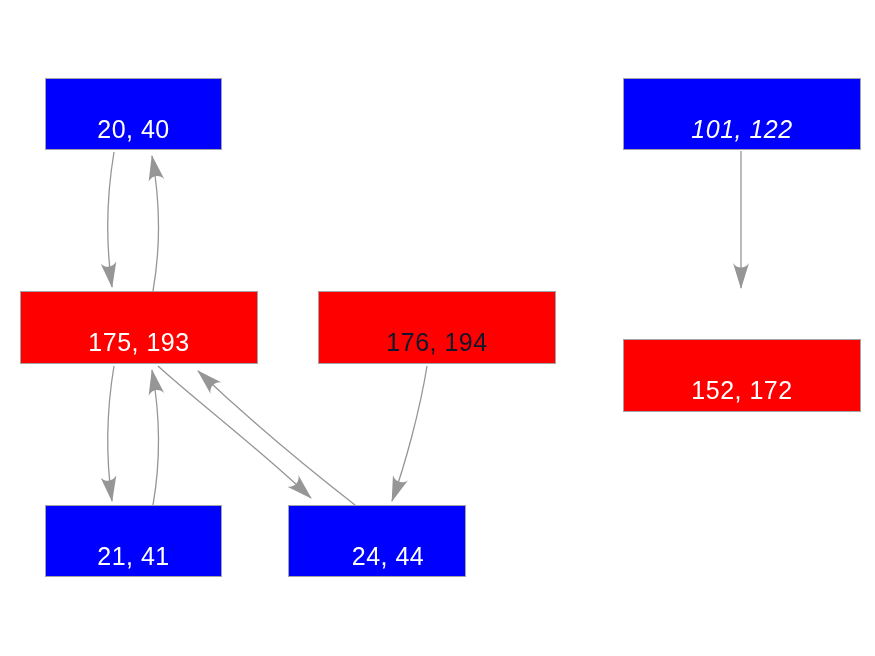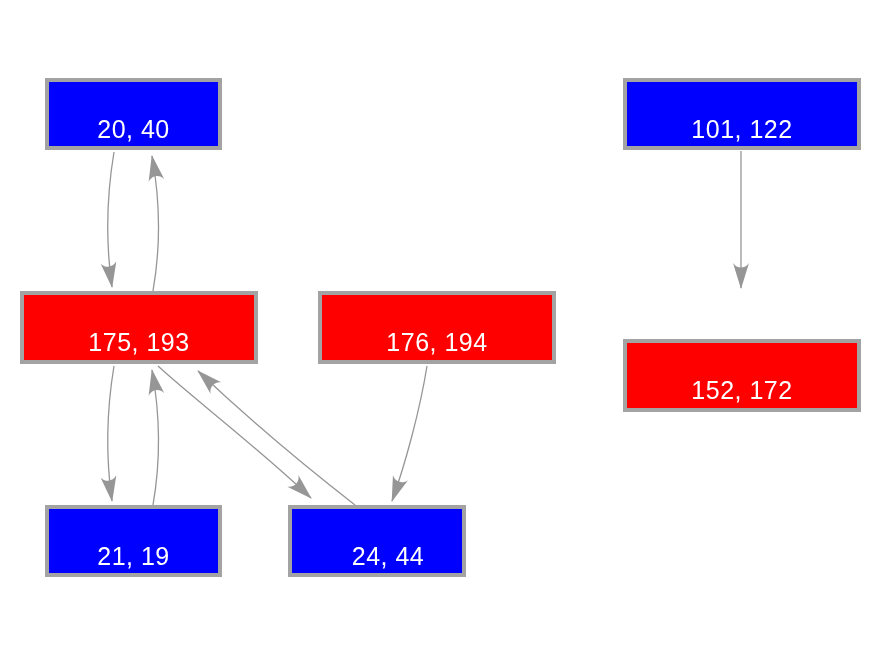--- a/index.html
+++ b/index.html
@@ -18,21 +18,21 @@
   .edges-layer {
     position: absolute;
     left: 0;
     top: 0;
     width: 875px;
     height: 656px;
   }
   .node {
     position: absolute;
     box-sizing: border-box;
-    border: 4px solid #a3a3a3;
+    border: 1px solid #a3a3a3;
     display: flex;
     align-items: center;
     justify-content: center;
     padding-top: 30px;
   }
   .node-label {
     color: #ffffff;
     font-size: 25px;
     letter-spacing: 0.5px;
     white-space: nowrap;
@@ -60,32 +60,32 @@
         <path class="edge" d="M153,505 C161,459 160,414 152,370" stroke="#969696" marker-end="url(#arrowhead)"></path>
         <path class="edge" d="M158,366 C195,400 255,445 311,498" stroke="#969696" marker-end="url(#arrowhead)"></path>
         <path class="edge" d="M355,505 C310,470 255,425 198,371" stroke="#969696" marker-end="url(#arrowhead)"></path>
         <path class="edge" d="M427,366 C420,410 405,465 392,501" stroke="#969696" marker-end="url(#arrowhead)"></path>
       </g>
   </svg>
   <div id="node-group">
       <div class="node" style="left: 45px; top: 78px; width: 177px; height: 72px; background: rgb(0, 0, 255);">
         <span class="node-label" style="color: rgb(255, 255, 255);">20, 40</span>
       </div>
-      <div class="node" style="left: 623px; top: 78px; width: 238px; height: 72px; background: rgb(0, 0, 255);">
+      <div class="node" style="left: 623px; top: 78px; width: 238px; height: 72px; background: rgb(0, 0, 255); font-style: italic;">
         <span class="node-label" style="color: rgb(255, 255, 255);">101, 122</span>
       </div>
       <div class="node" style="left: 20px; top: 291px; width: 238px; height: 73px; background: rgb(255, 0, 0);">
         <span class="node-label" style="color: rgb(255, 255, 255);">175, 193</span>
       </div>
       <div class="node" style="left: 318px; top: 291px; width: 238px; height: 73px; background: rgb(255, 0, 0);">
-        <span class="node-label" style="color: #ffffff;">176, 194</span>
+        <span class="node-label" style="color: #0f172a;">176, 194</span>
       </div>
       <div class="node" style="left: 623px; top: 291px; width: 238px; height: 73px; background: rgb(255, 0, 0); margin-top: 48px;">
         <span class="node-label" style="color: rgb(255, 255, 255);">152, 172</span>
       </div>
       <div class="node" style="left: 45px; top: 505px; width: 177px; height: 72px; background: rgb(0, 0, 255);">
-        <span class="node-label" style="color: rgb(255, 255, 255);">21, 19</span>
+        <span class="node-label" style="color: rgb(255, 255, 255);">21, 41</span>
       </div>
       <div class="node" style="left: 288px; top: 505px; width: 178px; height: 72px; background: rgb(0, 0, 255);">
         <span class="node-label" style="color: rgb(255, 255, 255); margin-left: 22px;">24, 44</span>
       </div>
     </div>
 </div>
 
 </body></html>

